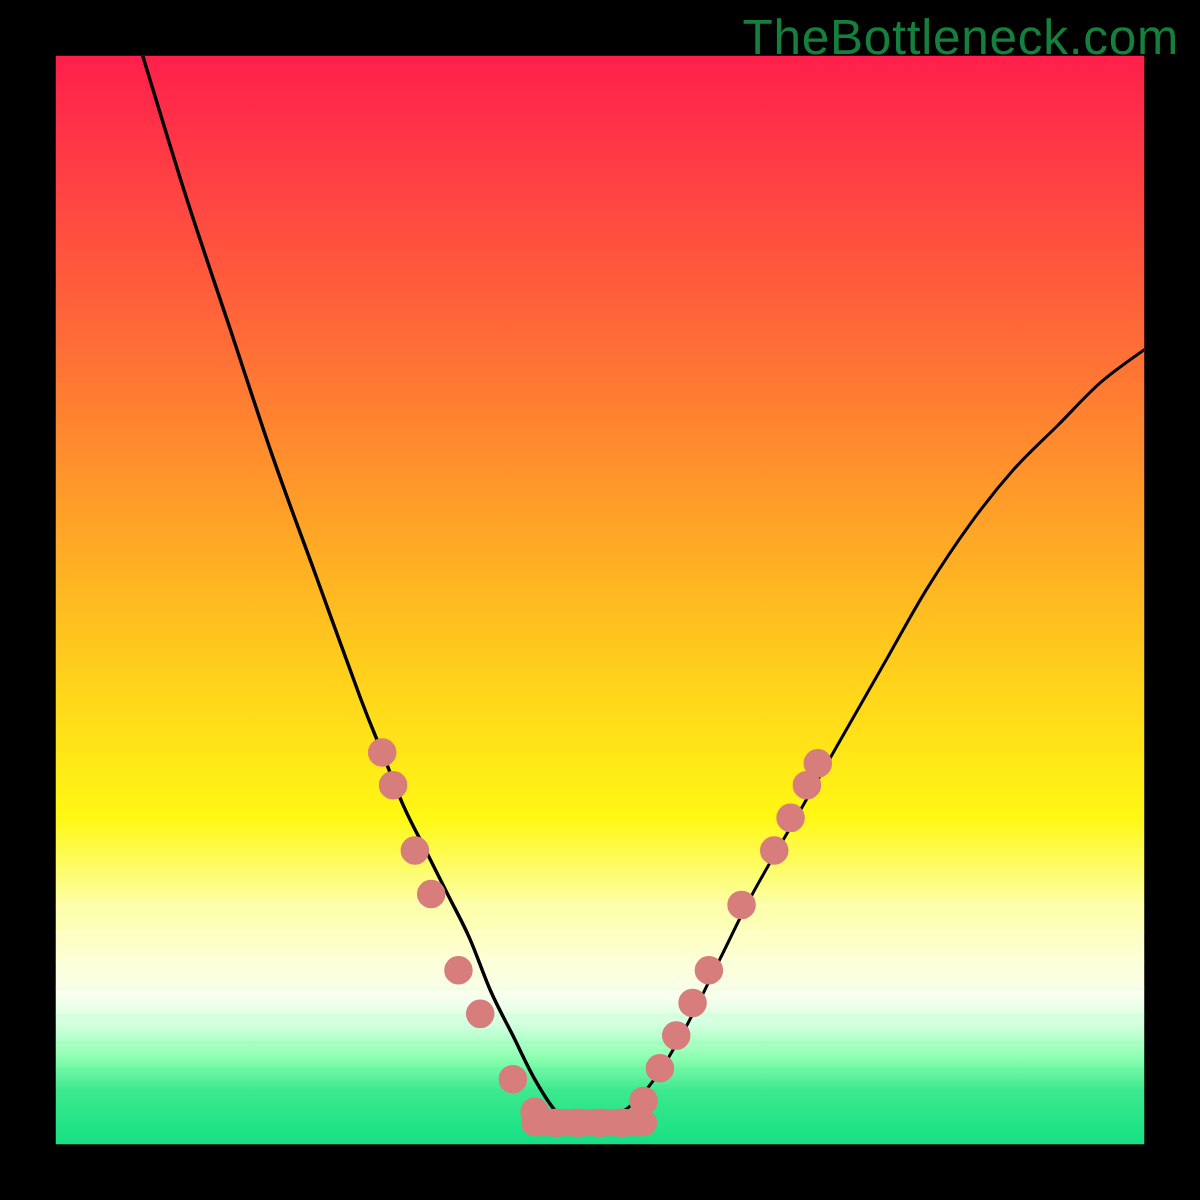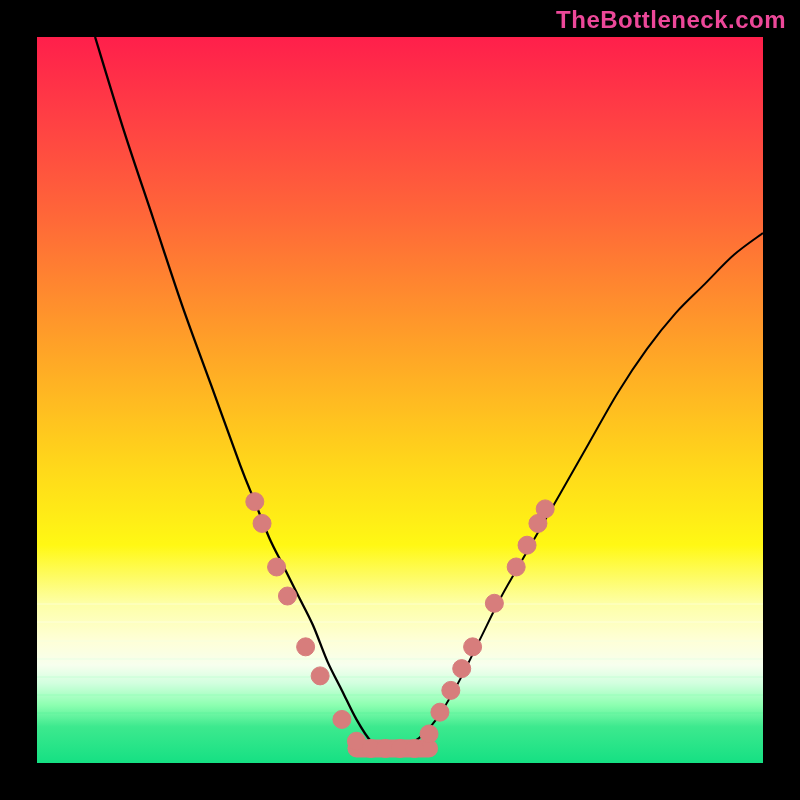--- a/index.html
+++ b/index.html
@@ -14,23 +14,23 @@
   .stage {
     position: relative;
     width: 800px;
     height: 800px;
     background: #000;
   }
   .watermark {
     position: absolute;
     top: 6px;
     right: 14px;
-    color: #ec4899;
-    font-size: 24px;
-    font-weight: 700;
+    color: #15803d;
+    font-size: 33px;
+    font-weight: 400;
     letter-spacing: 0.5px;
     z-index: 20;
   }
   .plot {
     position: absolute;
     left: 37px;
     top: 37px;
     width: 726px;
     height: 726px;
     overflow: hidden;

